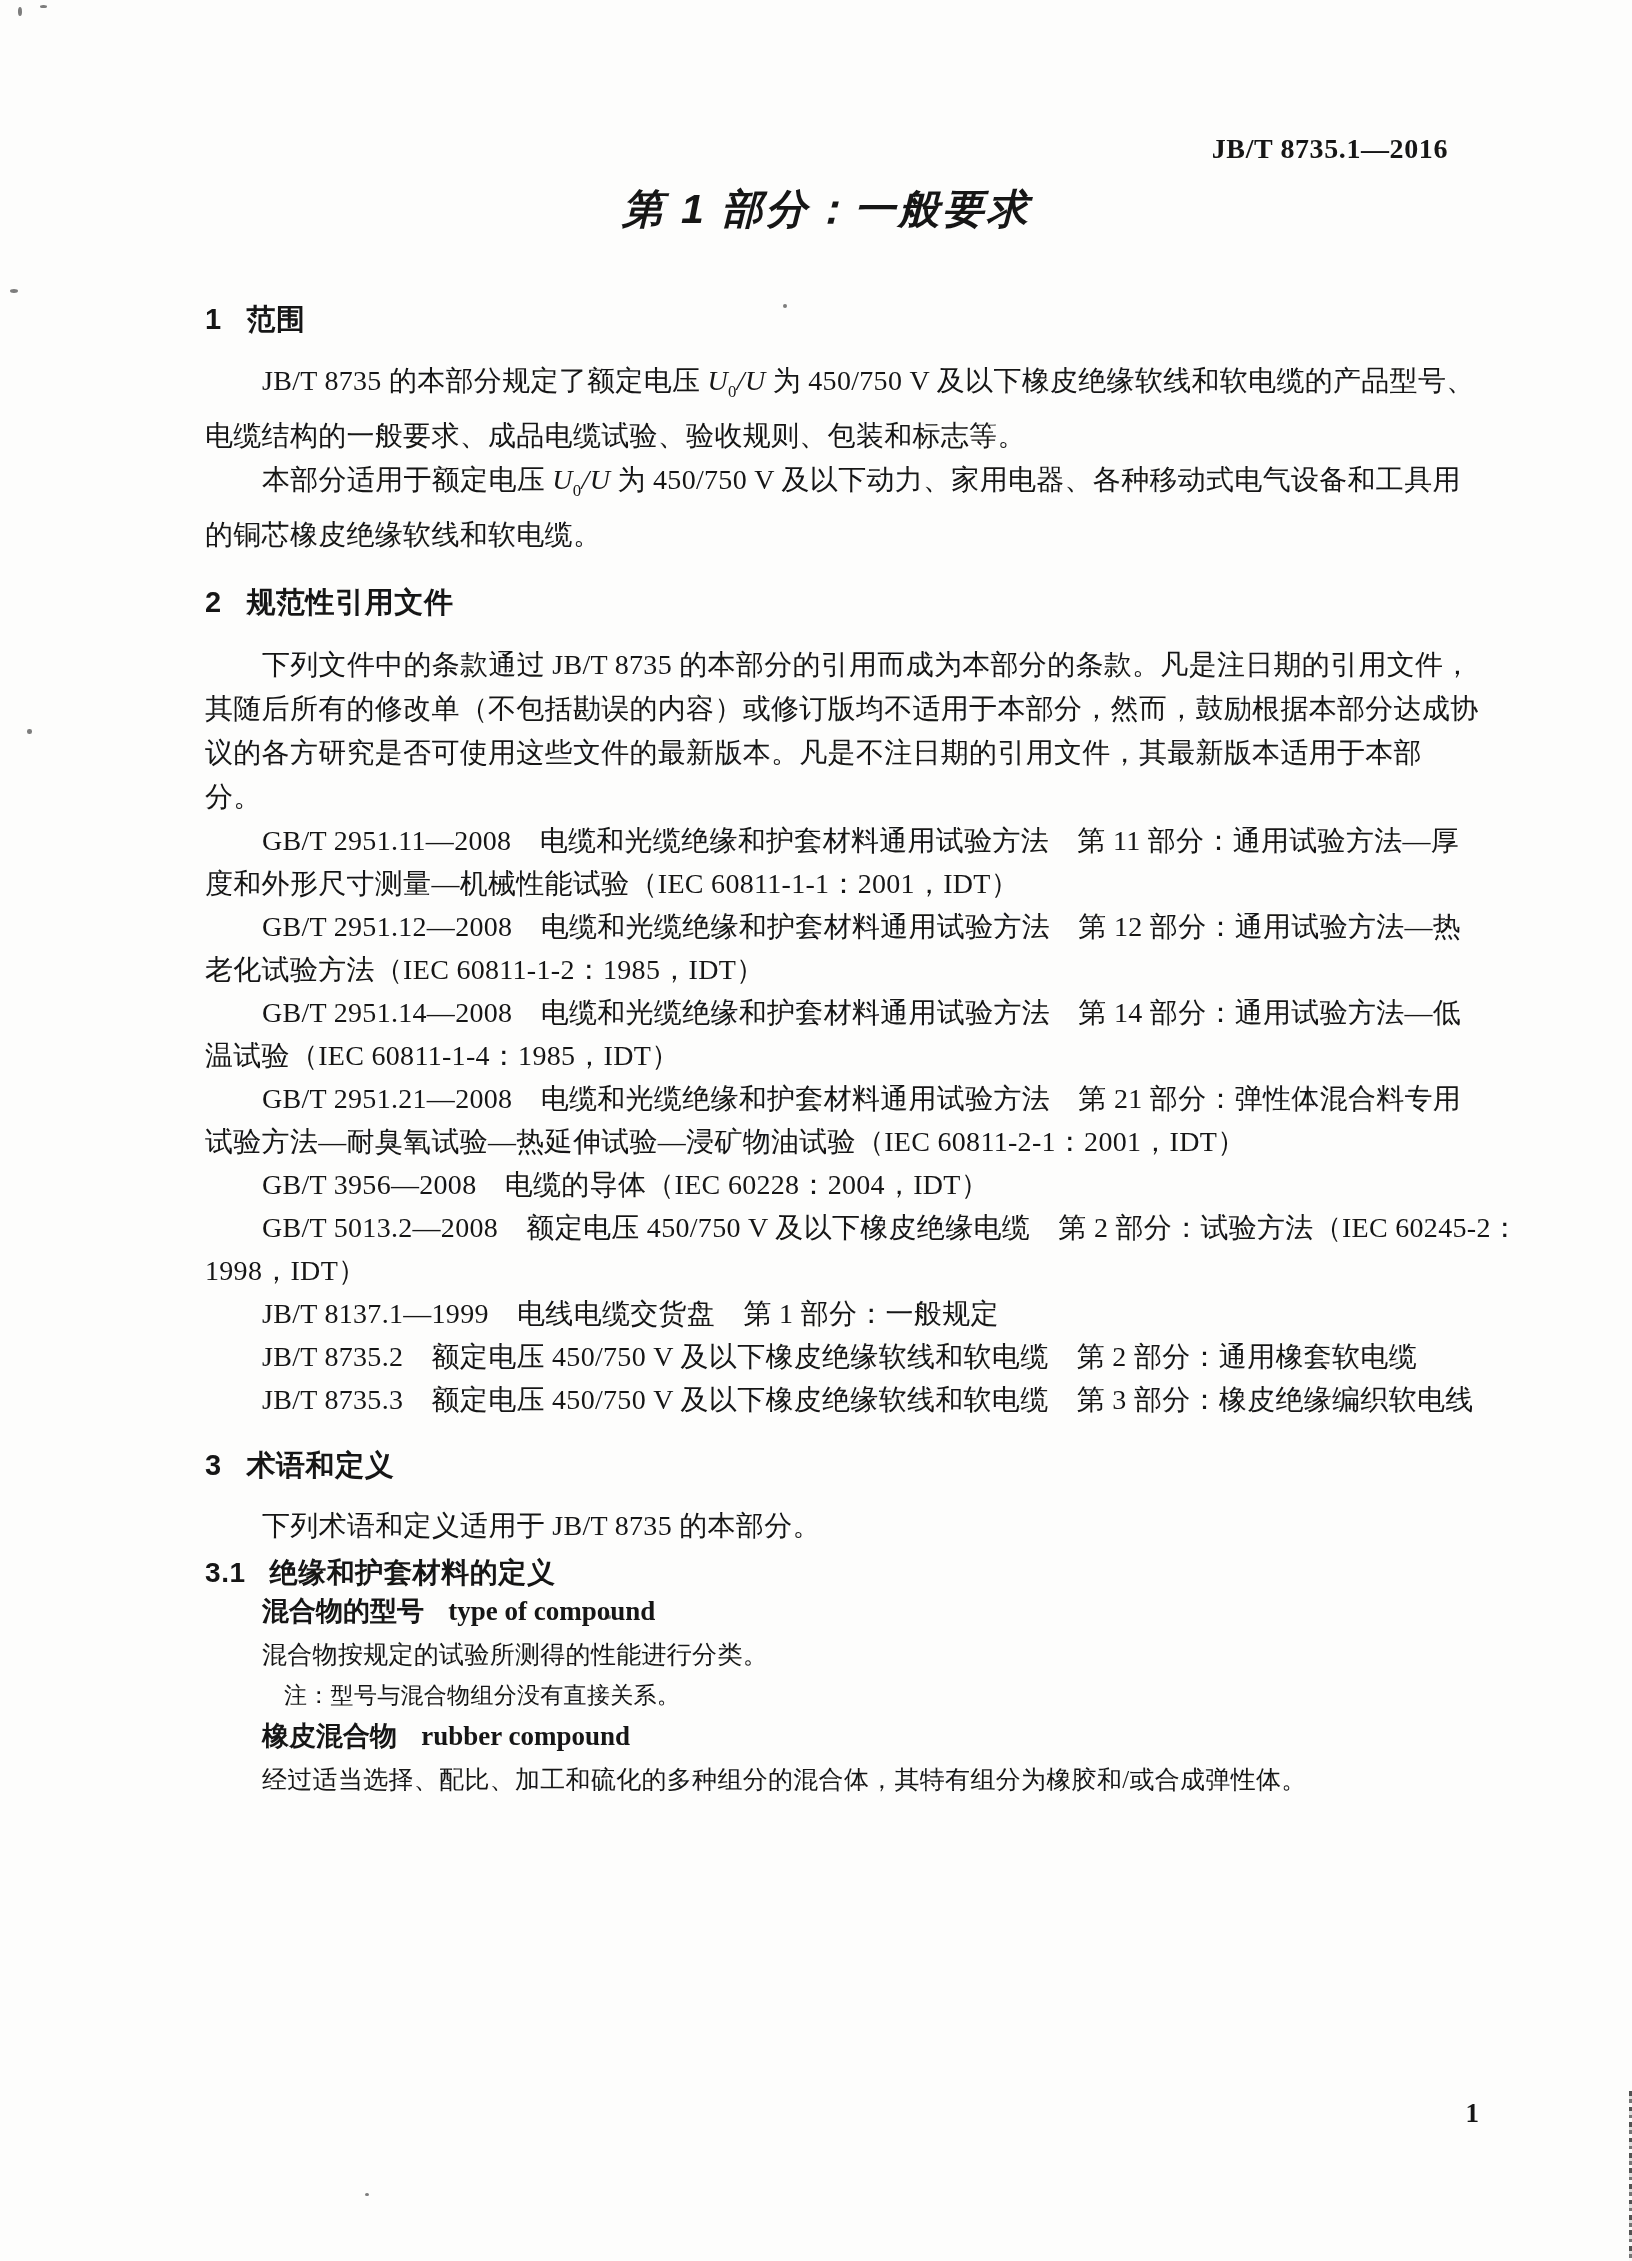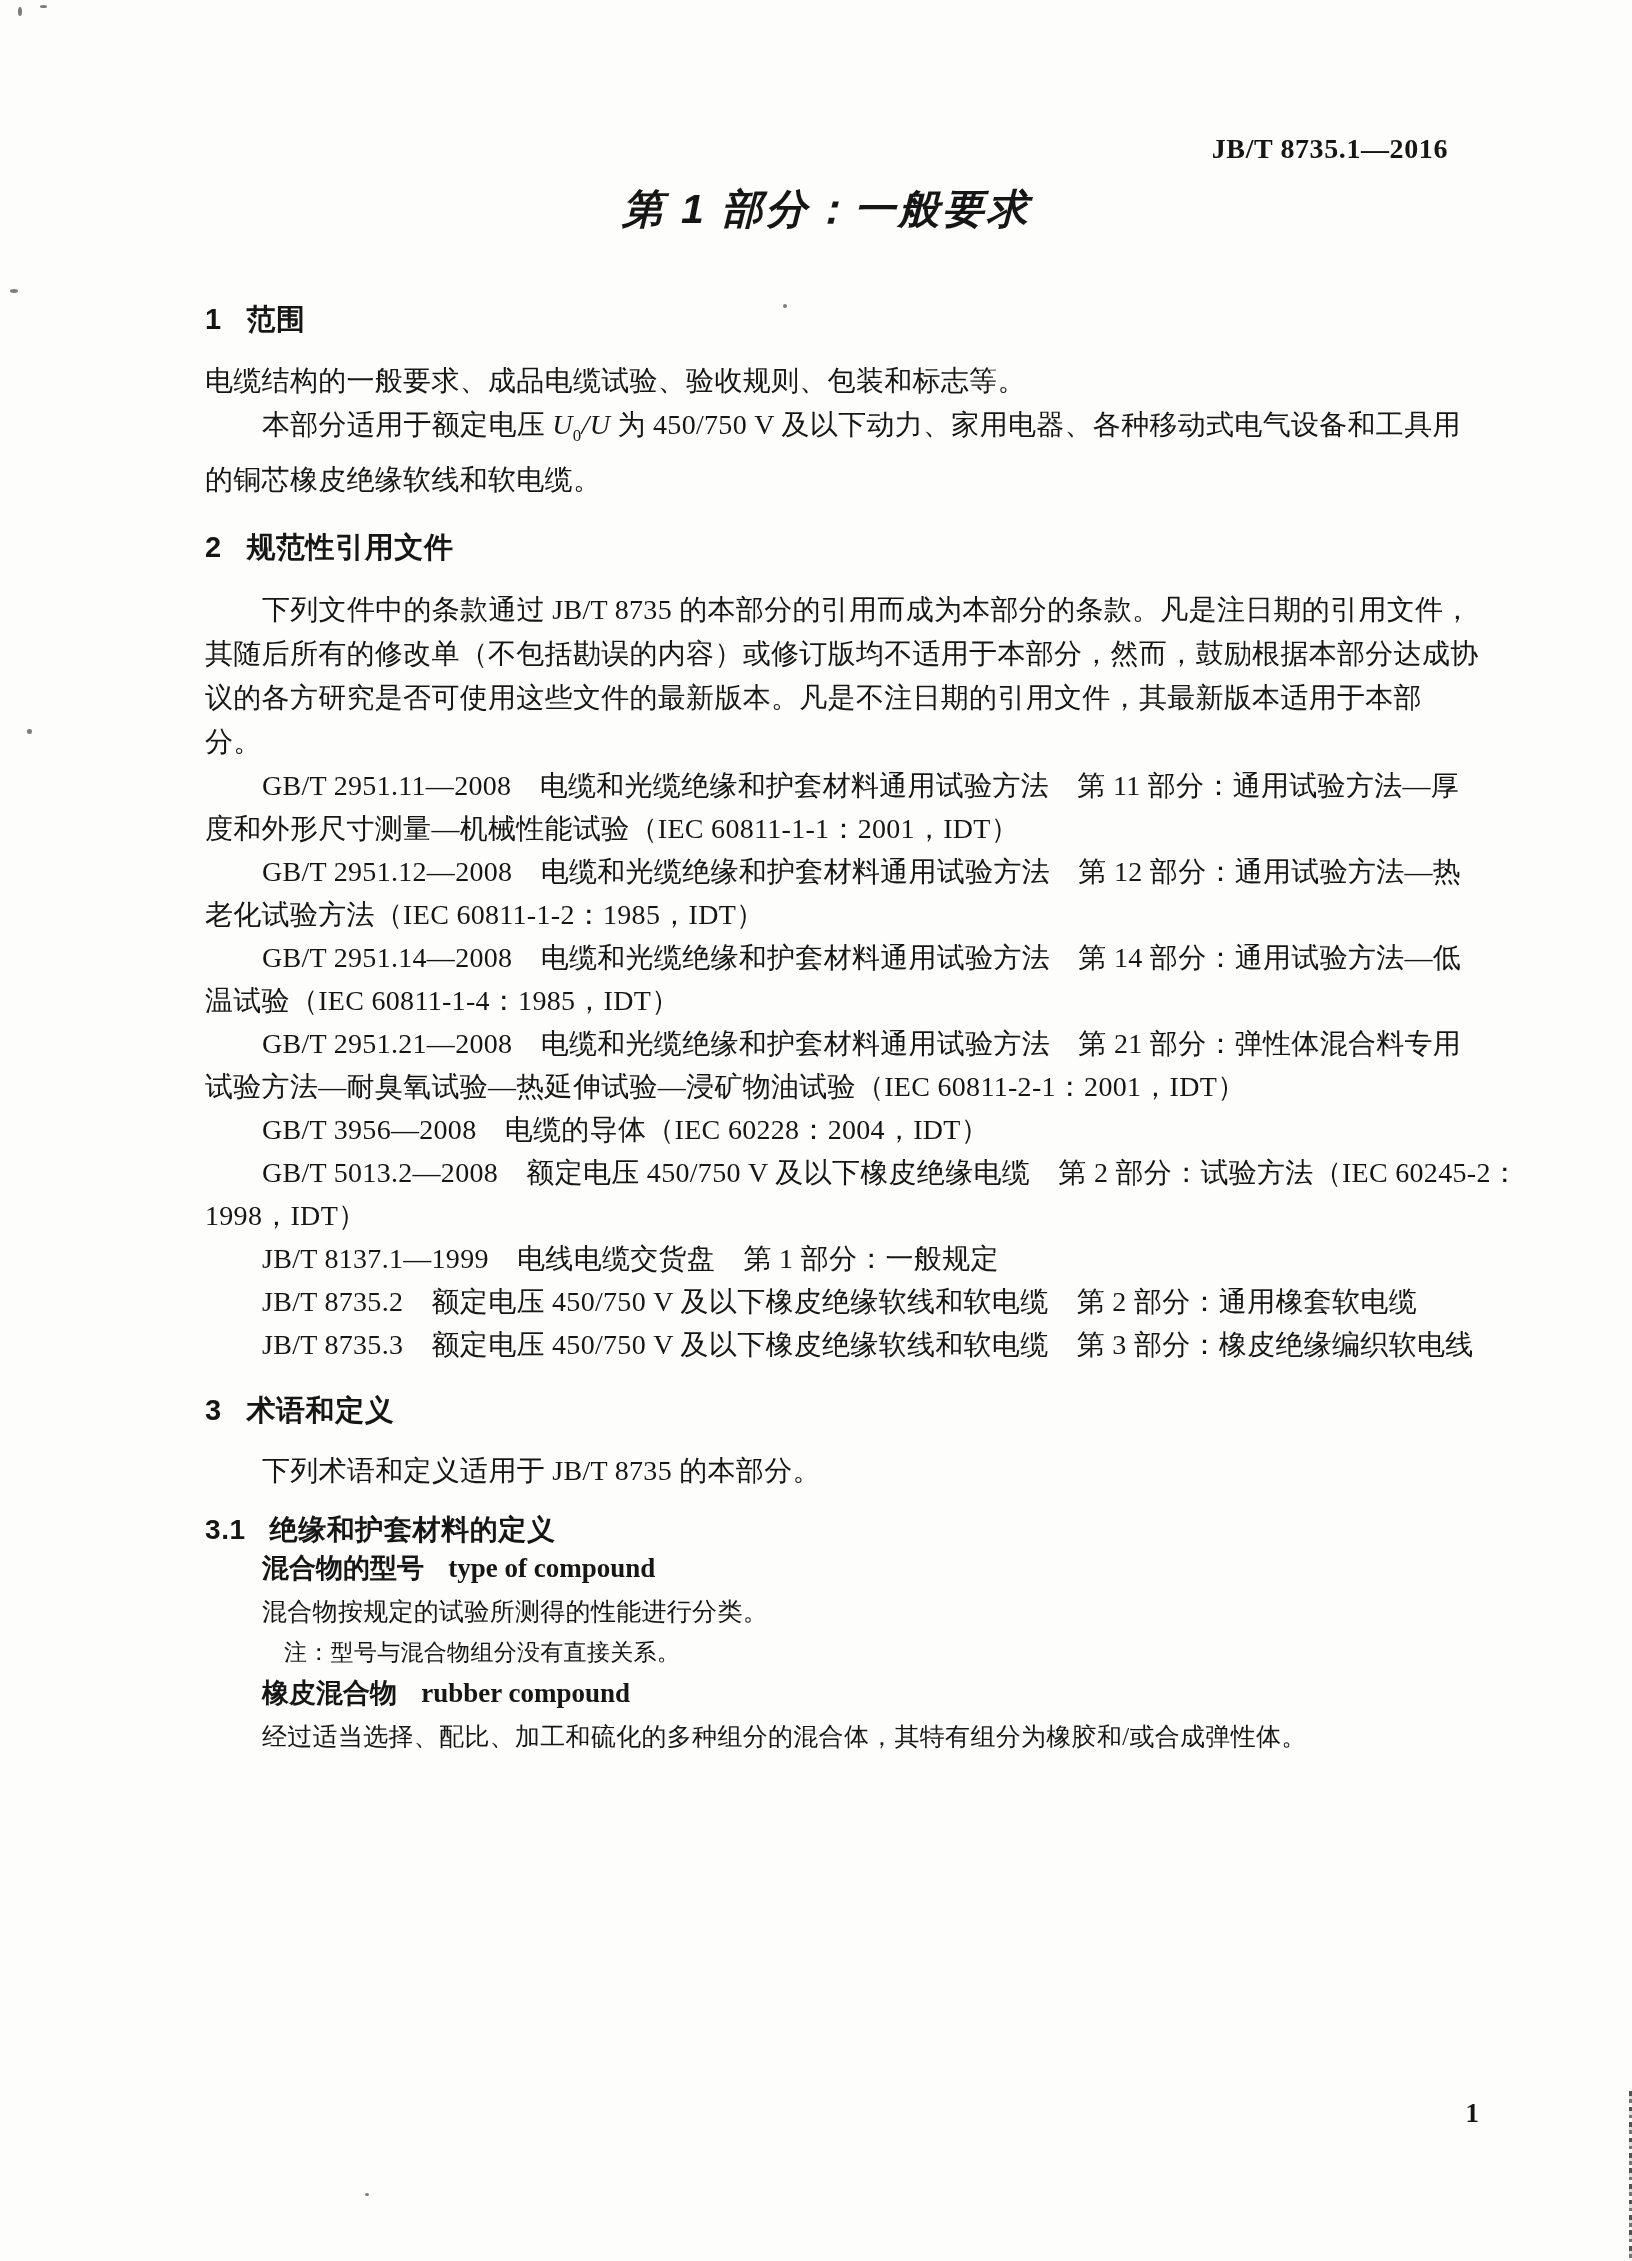--- a/index.html
+++ b/index.html
@@ -41,21 +41,21 @@
   }
   .h-sec{
     font-family:"Liberation Sans","DejaVu Sans",sans-serif;
     font-weight:bold;
     font-size:29px;line-height:34px;
     letter-spacing:0.6px;
   }
   .h1m{margin-top:67px;}
   .h2m{margin-top:28px;}
   .h3m{margin-top:27px;}
-  .h31m{margin-top:20px;font-size:28px;}
+  .h31m{margin-top:8px;font-size:28px;}
   .hnum{margin-right:0.85em;}
   .line{
     font-size:28px;line-height:44px;
     letter-spacing:0.3px;
     white-space:nowrap;
   }
   .ref-line{
     font-size:28px;line-height:43px;
     letter-spacing:0.3px;
     white-space:nowrap;
@@ -124,20 +124,21 @@
 
   <div class="content">
 
     <div class="doc-code">JB/T 8735.1—2016</div>
 
     <div class="title2">第 1 部分：一般要求</div>
 
     <div class="h-sec h1m"><span class="hnum">1</span><span>范围</span></div>
 
     <div class="p1m">
+      <div class="line ti"><span>JB/T 8735 的本部分规定了额定电压 </span><span class="uvar">U</span><sub class="uvs">0</sub><span class="uvar">/U</span><span> 为 450/750 V 及以下橡皮绝缘软线和软电缆的产品型号、</span></div>
       <div class="line">电缆结构的一般要求、成品电缆试验、验收规则、包装和标志等。</div>
       <div class="line ti"><span>本部分适用于额定电压 </span><span class="uvar">U</span><sub class="uvs">0</sub><span class="uvar">/U</span><span> 为 450/750 V 及以下动力、家用电器、各种移动式电气设备和工具用</span></div>
       <div class="line">的铜芯橡皮绝缘软线和软电缆。</div>
     </div>
 
     <div class="h-sec h2m"><span class="hnum">2</span><span>规范性引用文件</span></div>
 
     <div class="introm">
         <div class="line ti">下列文件中的条款通过 JB/T 8735 的本部分的引用而成为本部分的条款。凡是注日期的引用文件，</div>
         <div class="line">其随后所有的修改单（不包括勘误的内容）或修订版均不适用于本部分，然而，鼓励根据本部分达成协</div>

